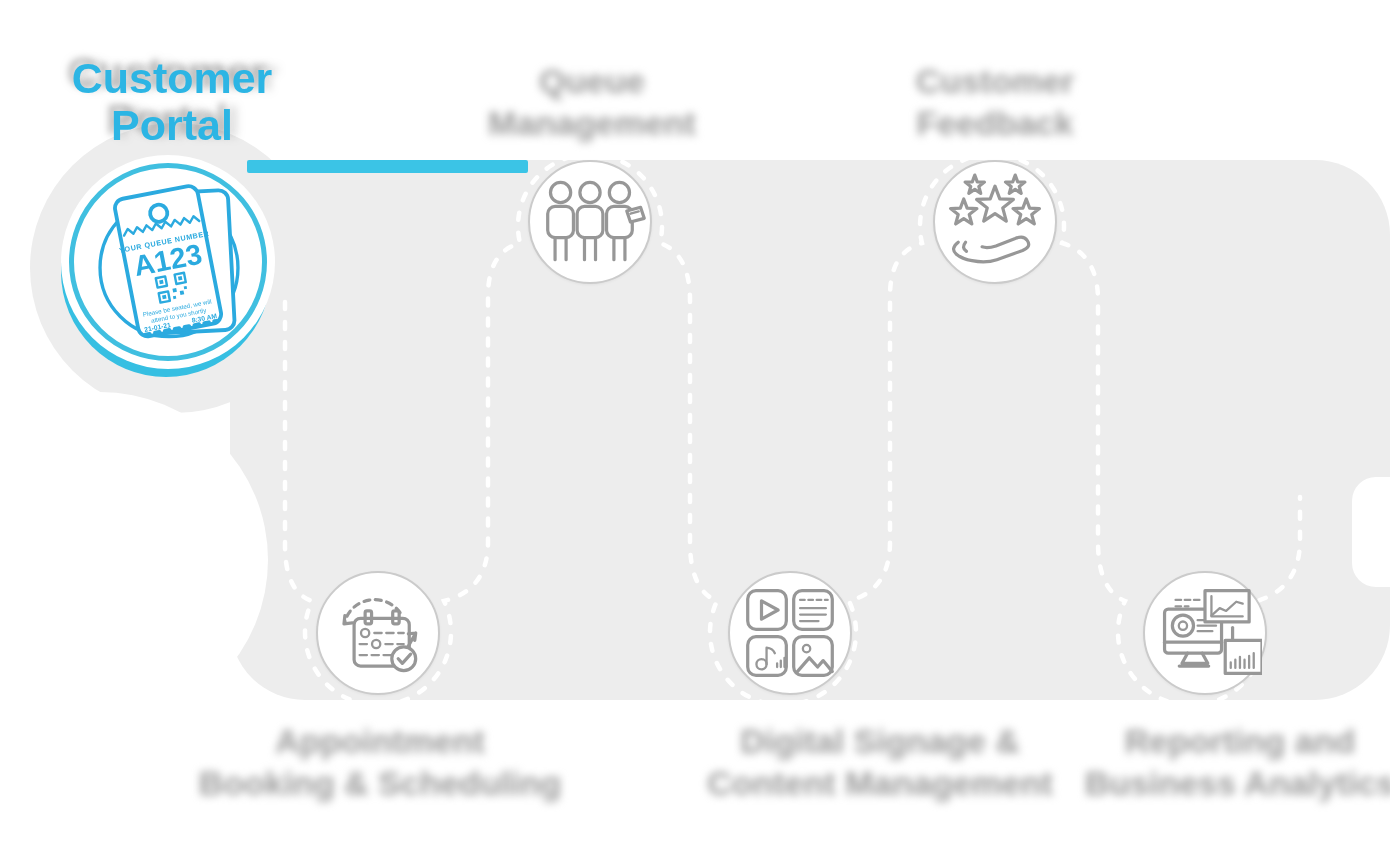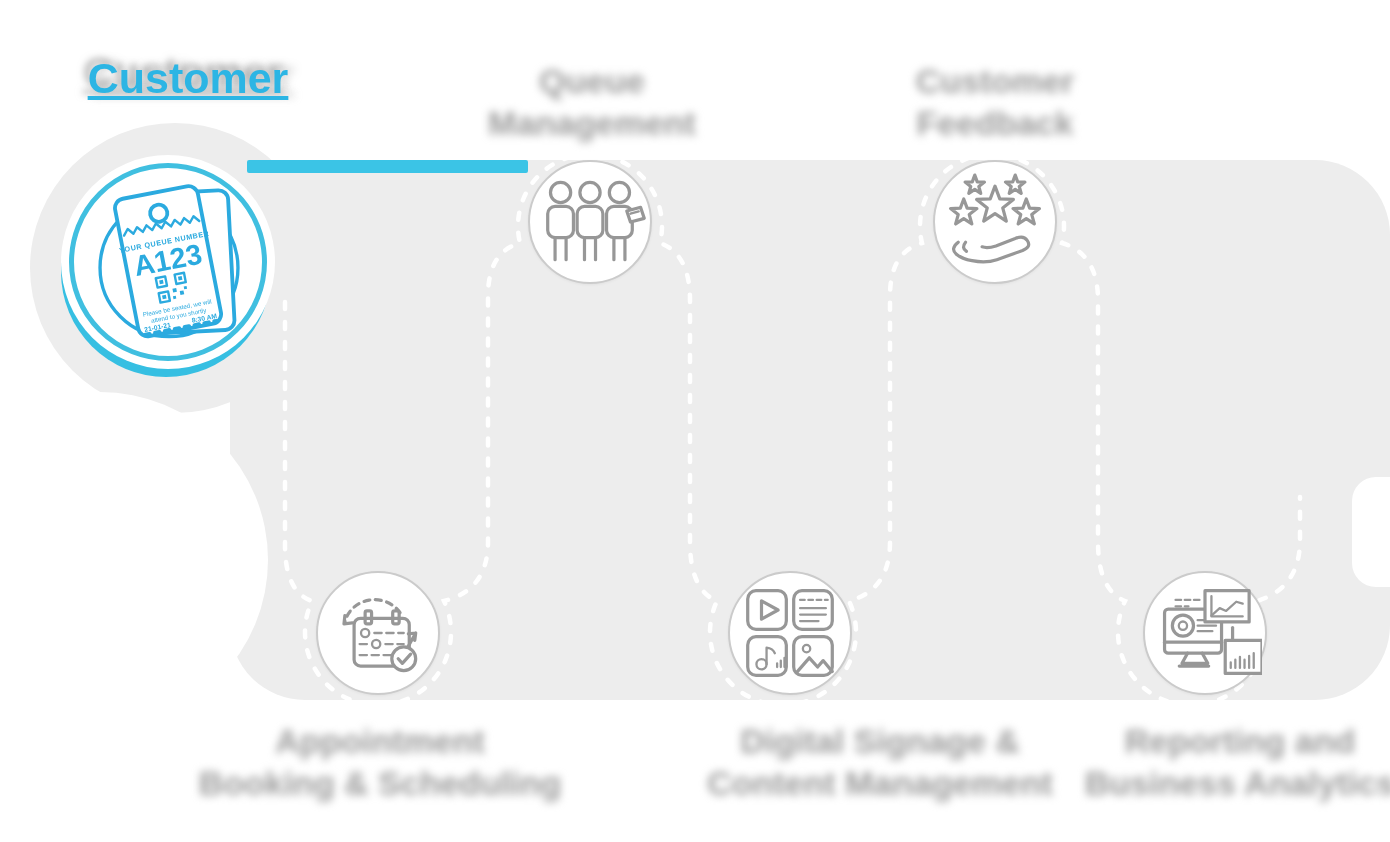--- a/index.html
+++ b/index.html
@@ -5,25 +5,24 @@
   html,body{margin:0;padding:0;background:#ffffff;}
   .stage{
     position:relative;width:1390px;height:842px;overflow:hidden;
     font-family:"Liberation Sans", sans-serif;background:#ffffff;
   }
   svg{display:block;}
   .bg-svg{position:absolute;left:0;top:0;z-index:0;}
 
   
   .heading{
-    position:absolute;left:188px;top:55px;transform:translateX(-50%);
+    position:absolute;left:172px;top:55px;transform:translateX(-50%);
     text-align:center;font-size:43px;font-weight:bold;line-height:47px;
     color:#2cb5e4;white-space:nowrap;z-index:6;
     text-shadow:-5px -6px 7px rgba(128,128,128,0.55), 6px -3px 9px rgba(128,128,128,0.35);
-    text-decoration:underline;
   }
   .heading span{display:block;}
   .accent-bar{
     position:absolute;left:247px;top:160px;width:281px;height:13px;
     background:#3bc4e6;border-radius:2px;z-index:5;
   }
   .label{
     position:absolute;transform:translateX(-50%);text-align:center;
     font-size:34px;font-weight:bold;line-height:42px;color:#9b9b9b;
     filter:blur(4px);white-space:nowrap;z-index:6;
@@ -74,20 +73,21 @@
     <path d="M 285,302 L 285,545 Q 285,592 312,601 A 73 73 0 1 0 444,601
          Q 488,590 488,542 L 488,296 Q 488,252 520,243 A 72 72 0 1 1 660,243
          Q 690,254 690,300 L 690,542 Q 690,590 717,601 A 73 73 0 1 0 849,601
          Q 890,590 890,542 L 890,296 Q 890,252 922,243 A 72 72 0 1 1 1062,243
          Q 1098,254 1098,300 L 1098,542 Q 1098,590 1125,601 A 73 73 0 1 0 1257,601
          Q 1300,588 1300,540 L 1300,497" fill="none" stroke="#ffffff" stroke-width="4.5" stroke-dasharray="7 13" stroke-linecap="round"></path>
   </svg>
 
   <div class="heading">
     <span>Customer</span>
+    <span>Portal</span>
   </div>
   <div class="accent-bar"></div>
 
   <div class="portal-crescent"></div>
   <div class="portal-halo"></div>
   <div class="portal-ring"></div>
   <div class="ticket-wrap">
     <svg width="182" height="182" viewBox="0 0 190 190">
       <circle cx="95" cy="102" r="72" class="tk" stroke-width="3.5"></circle>
 

